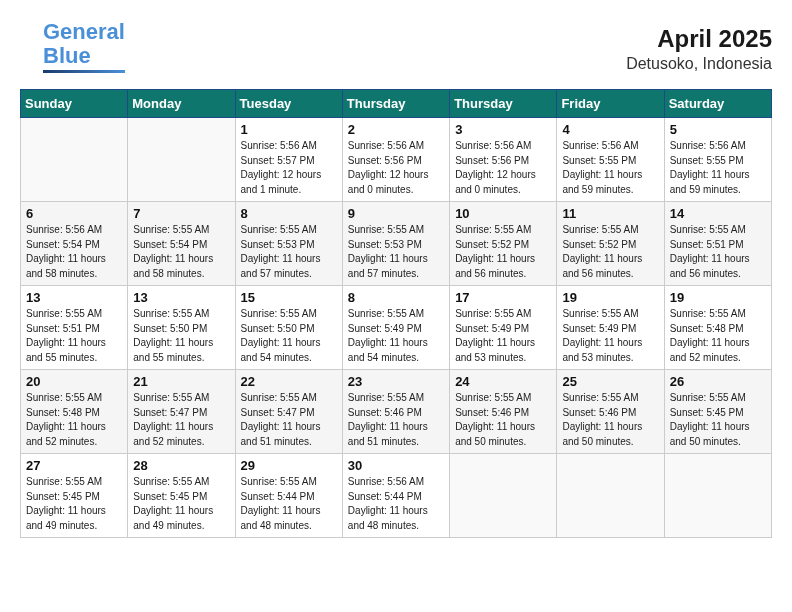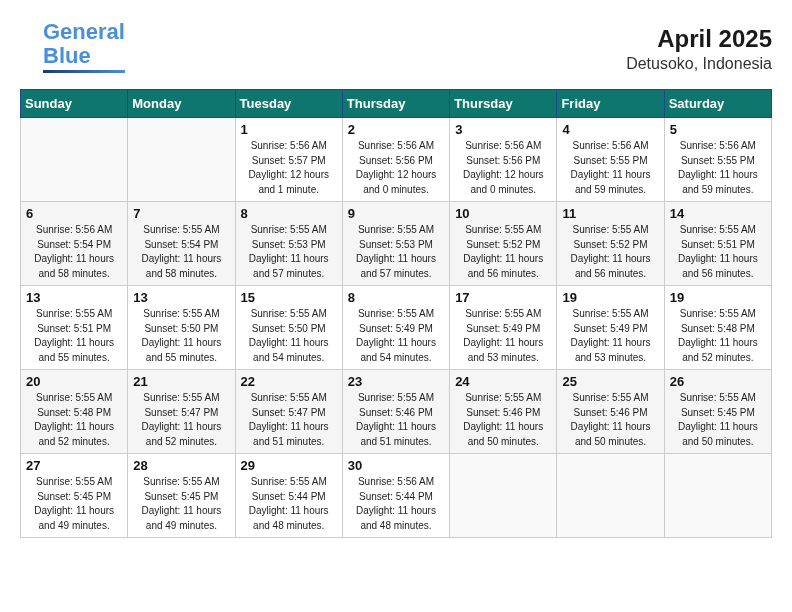--- a/index.html
+++ b/index.html
@@ -79,21 +79,20 @@
     .day-num {
       font-size: 13px;
       font-weight: bold;
       margin-bottom: 2px;
       color: #111;
     }
     .day-info {
       font-size: 10px;
       color: #222;
       line-height: 1.45;
-      text-align: center;
     }
     tr:nth-child(even) td {
       background: #f5f5f5;
     }
     tr:nth-child(even) td.empty {
       background: #f0f0f0;
     }
   </style>
 </head>
 <body>

